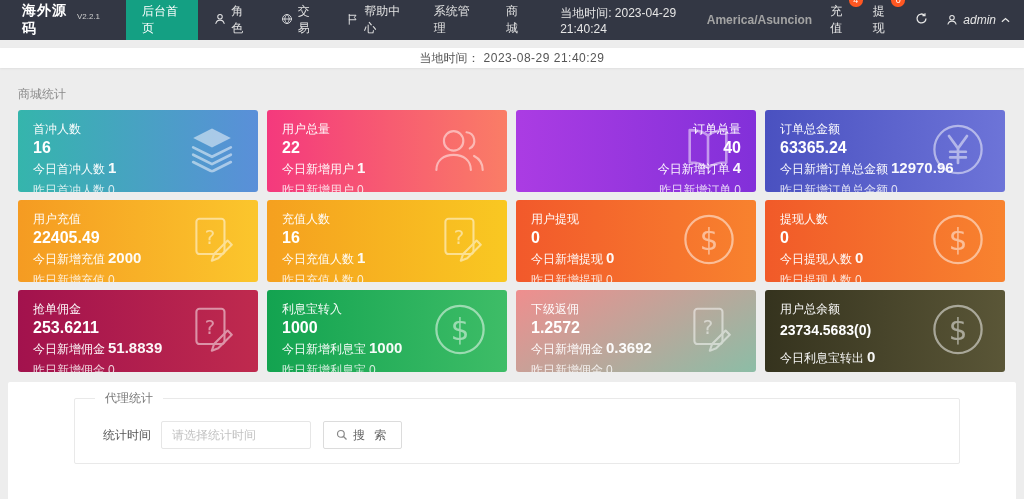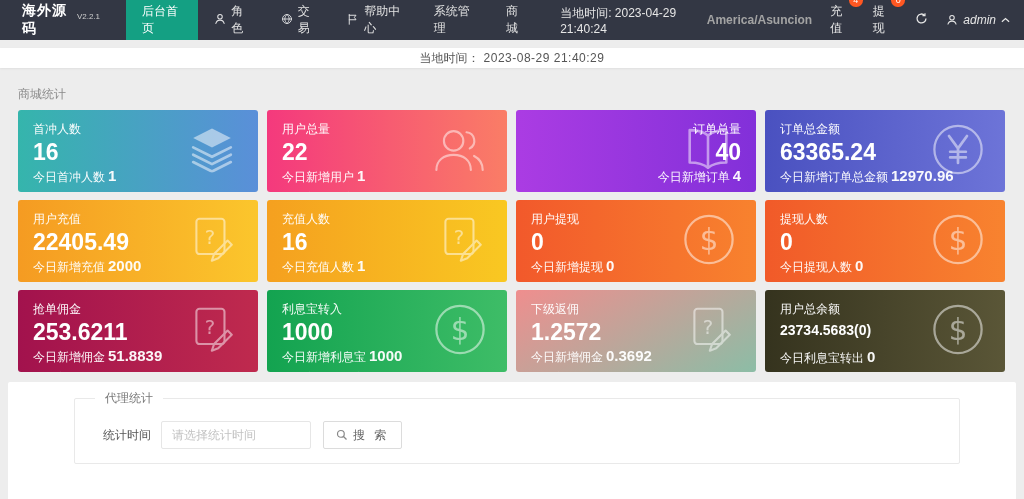--- a/index.html
+++ b/index.html
@@ -27,21 +27,21 @@
   .nav-user { display:flex; align-items:center; gap:5px; cursor:pointer;font-style:italic; }
   
   .subbar { margin-top:8px; height:20px; background:#fff; display:flex; align-items:center; justify-content:center;
             color:#555; box-shadow:0 1px 2px rgba(0,0,0,.06); }
   .subbar b { font-weight:normal; margin-left:4px; letter-spacing:.5px; }
   
   .section-label { color:#8a8a8a; font-size:12px; padding:8px 0 7px 18px;margin-top:10px; }
   .cards { display:grid; grid-template-columns:repeat(4, 1fr); gap:8px 9px; padding:0 19px 0 18px; }
   .card { height:82px; border-radius:3px; color:#fff; padding:11px 15px; position:relative; overflow:hidden; }
   .card-title { font-size:12px; opacity:.97; }
-  .card-value { font-size:23px; font-weight:bold; line-height:1.15; margin:1px 0 1px; }
+  .card-value { font-size:16px; font-weight:bold; line-height:1.15; margin:1px 0 1px; }
   .card-value.small { font-size:14px; margin:4px 0 10px; }
   .card-line { font-size:12px; margin-top:2px; opacity:.96; }
   .card-line b { font-size:15px; margin-left:3px; }
   .card-line.dim { opacity:.8; margin-top:4px; }
   .card-line.dim span { margin-left:3px; }
   .card-icon { position:absolute; right:20px; top:50%; transform:translateY(-50%); opacity:.5; }
   
   .panel { background:#fff; margin:10px 8px 0; border-radius:2px; padding:16px 10px 0; height:135px; }
   .fieldset { border:1px solid #e9e9e9; border-radius:2px; margin:0 46px 0 56px; padding:0 28px 14px; position:relative; }
   .legend { position:absolute; top:-9px; left:20px; background:#fff; padding:0 10px; color:#777; font-size:12px; }

